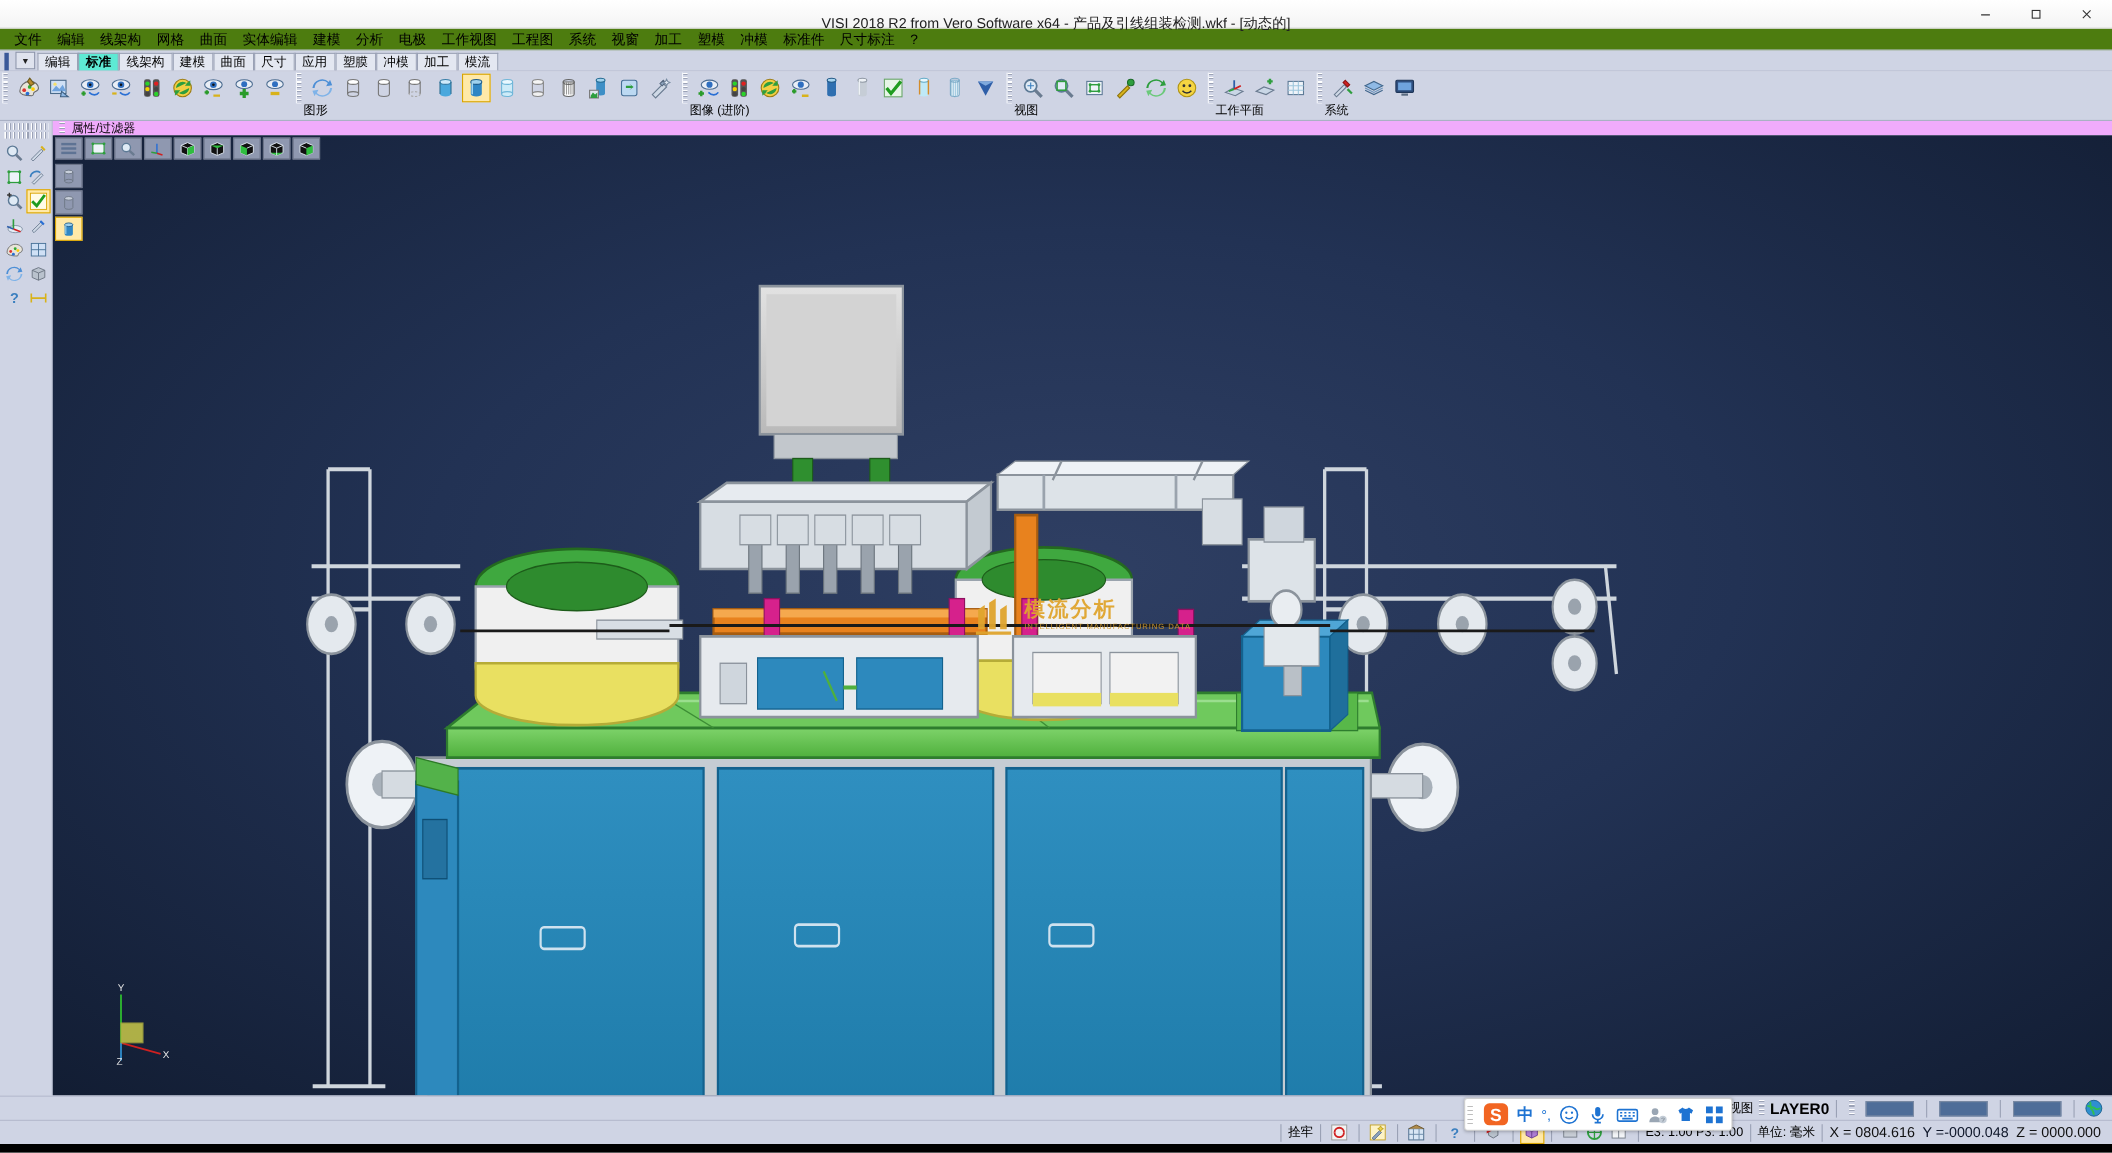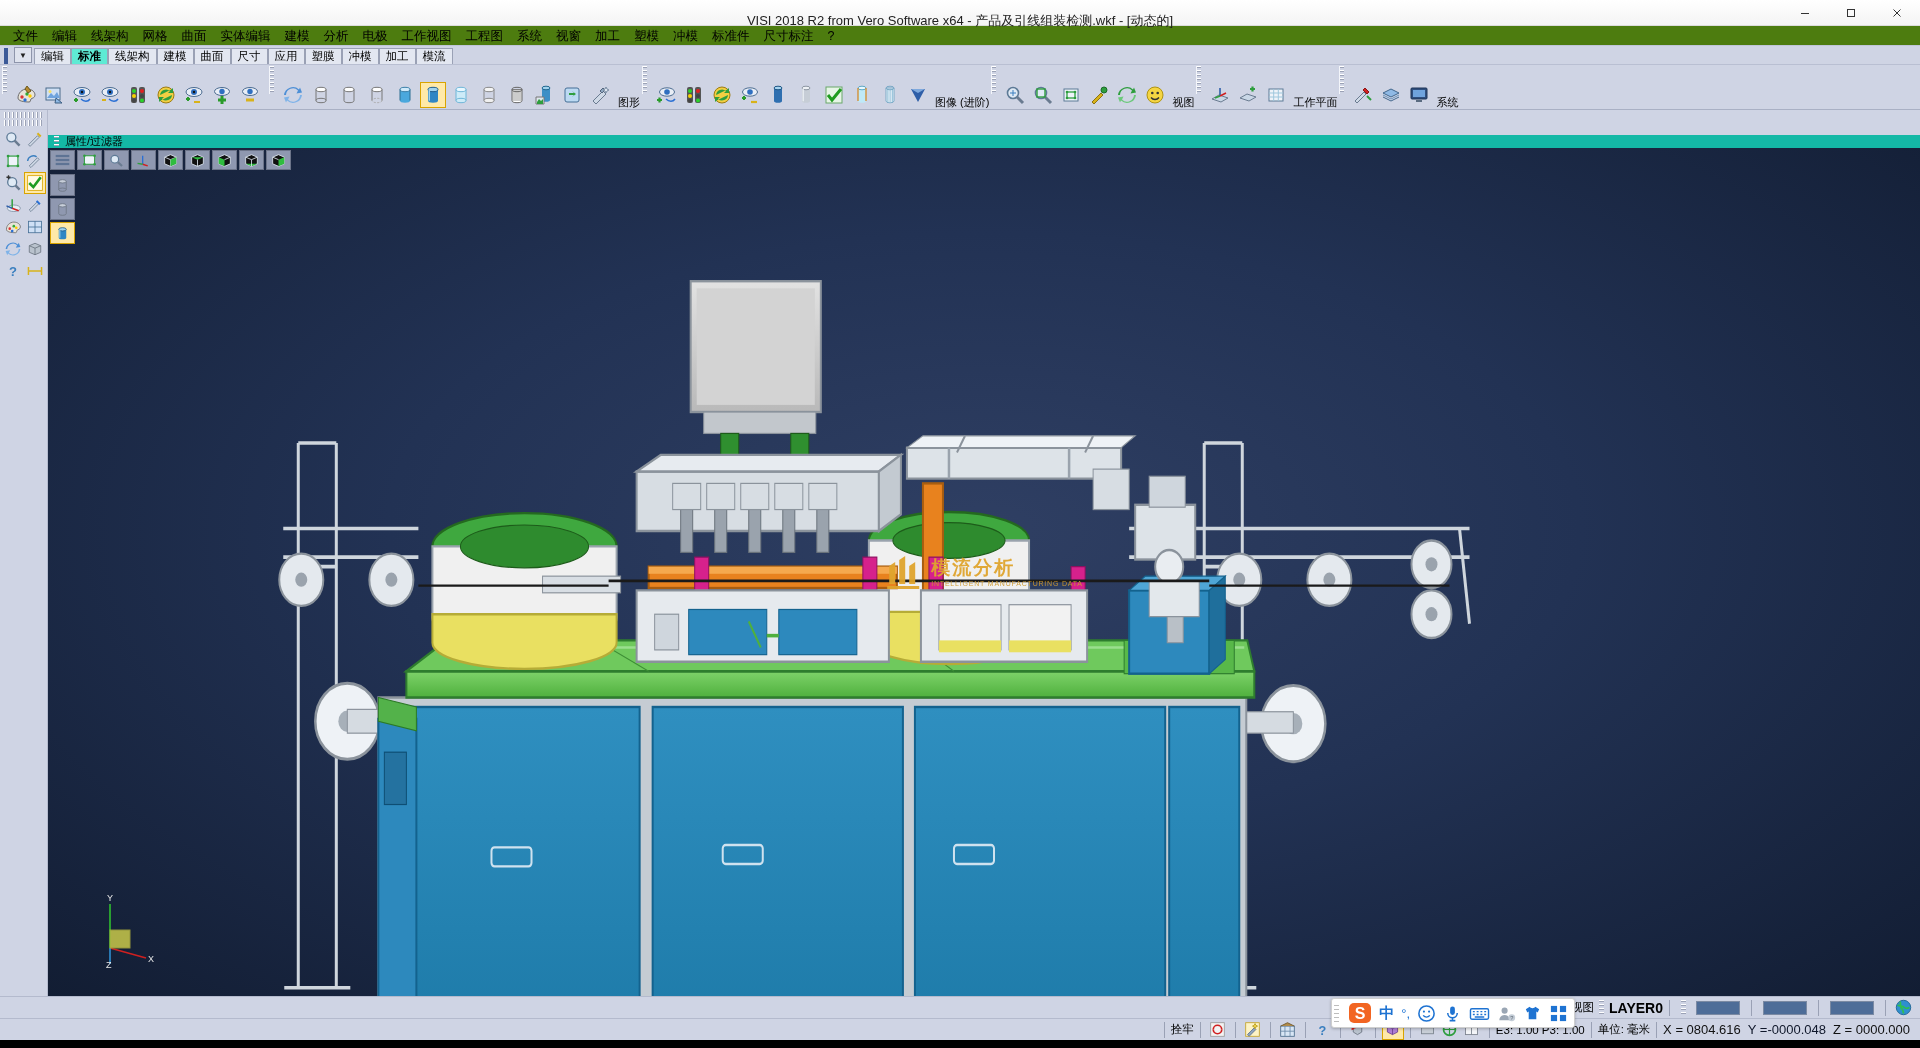--- a/index.html
+++ b/index.html
@@ -74,21 +74,21 @@
 
   
   .ribbon {
     height: 45px; flex: 0 0 45px;
     background: #cfd4e4;
     display: flex; align-items: flex-start;
     border-bottom: 1px solid #a9b0c4;
     position: relative;
   }
   .tgroup {
-    display: flex; flex-direction: row; align-items: flex-end;
+    display: flex; flex-direction: column; align-items: flex-start;
     height: 45px; position: relative;
   }
   .tgroup .icons { display: flex; align-items: center; height: 30px; padding: 0 3px; }
   .tgroup .glabel {
     font-size: 11px; color: #000; height: 14px; line-height: 13px;
     white-space: nowrap;
   }
   .gripper {
     width: 5px; height: 28px; margin: 1px 2px 0 2px;
     background-image: repeating-linear-gradient(to bottom,#ffffff 0 1px,#9ba2b6 1px 2px,transparent 2px 4px);
@@ -116,23 +116,22 @@
   }
   .lrow { display: flex; }
   .lic {
     width: 22px; height: 22px; display: flex; align-items: center; justify-content: center;
     border: 1px solid transparent; position: relative;
   }
   .lic.sel { background: #ffe9a8; border: 1px solid #d9a400; }
 
   .viewwrap { flex: 1 1 auto; position: relative; min-width: 0; display:flex; flex-direction:column;}
   .propslot {
-    height: 13px; background: #14b8a6; display: flex; align-items: center;
+    height: 13px; background: #f0abfc; display: flex; align-items: center;
     padding-left: 6px;
-    margin-top: 25px;
   }
   .propslot .plabel { font-size: 11px; color: #000; }
   .propslot .grip-h {
     width: 5px; height: 11px; margin-right: 6px;
     background-image: repeating-linear-gradient(to bottom,#ffffff 0 1px,#9ba2b6 1px 2px,transparent 2px 4px);
   }
 
   .canvas {
     flex: 1 1 auto; position: relative; overflow: hidden;
     background: radial-gradient(ellipse at 50% 45%, #2f3f63 0%, #223254 45%, #121d33 100%);

